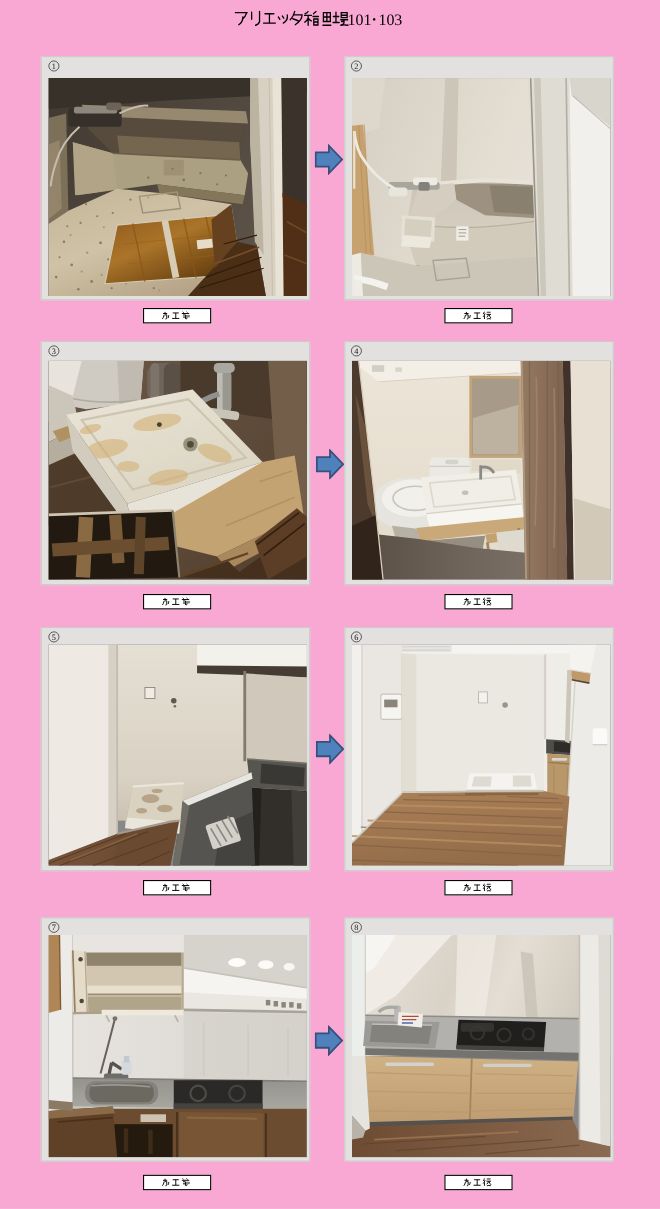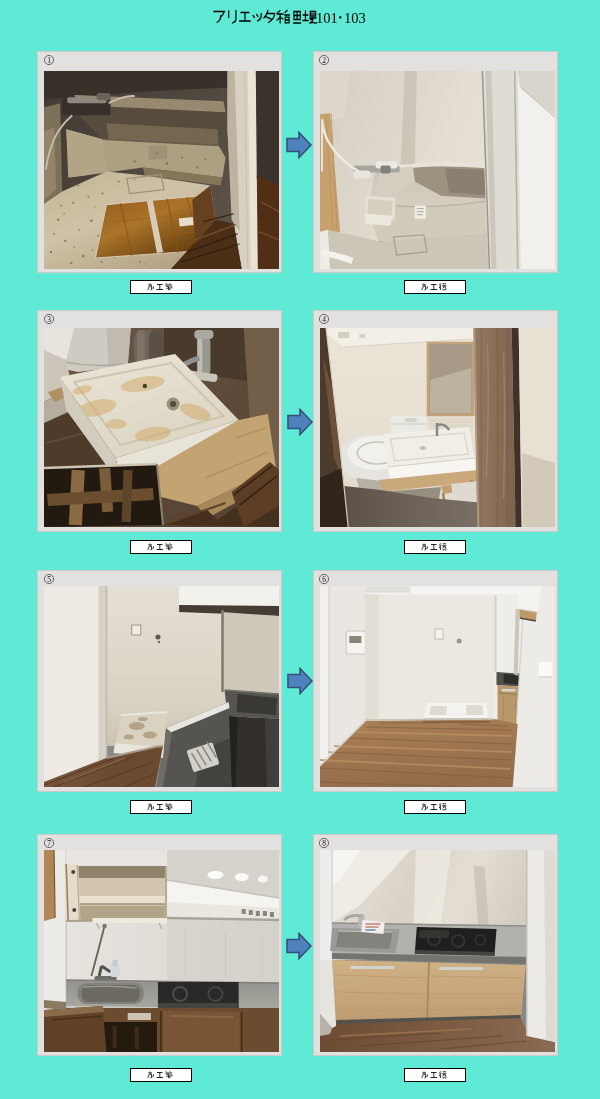--- a/index.html
+++ b/index.html
@@ -1,15 +1,15 @@
 <!DOCTYPE html>
 <html><head><meta charset="utf-8">
 <style>
 html,body{margin:0;padding:0;background:#fff;font-family:"Liberation Sans",sans-serif}
-#page{position:relative;width:600px;height:1099px;overflow:hidden;background:#5eead4}
+#page{position:relative;width:600px;height:1099px;overflow:hidden;background:#f9a8d4}
 .panel{position:absolute;width:243px;height:220px;background:#e2e1e0;border:1px solid #cccbca}
 .photo{position:absolute;overflow:hidden;background:#888}
 .badge{position:absolute;width:12px;height:12px}
 .lblbox{position:absolute;width:60px;height:12px;border:1px solid #000;background:#fff}
 .arrow{position:absolute;width:26px;height:28px}
 svg{display:block}
 </style></head>
 <body>
 <div id="page">
 

